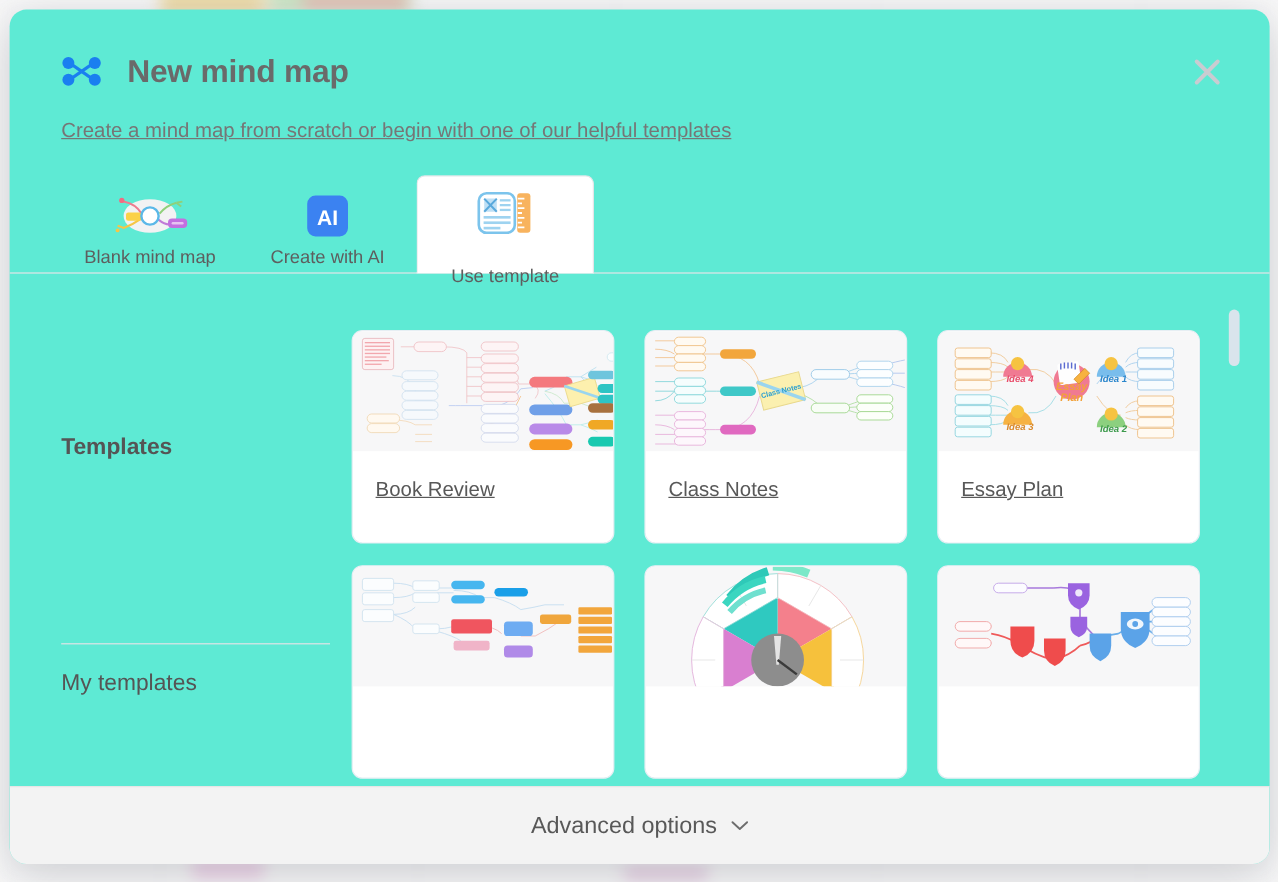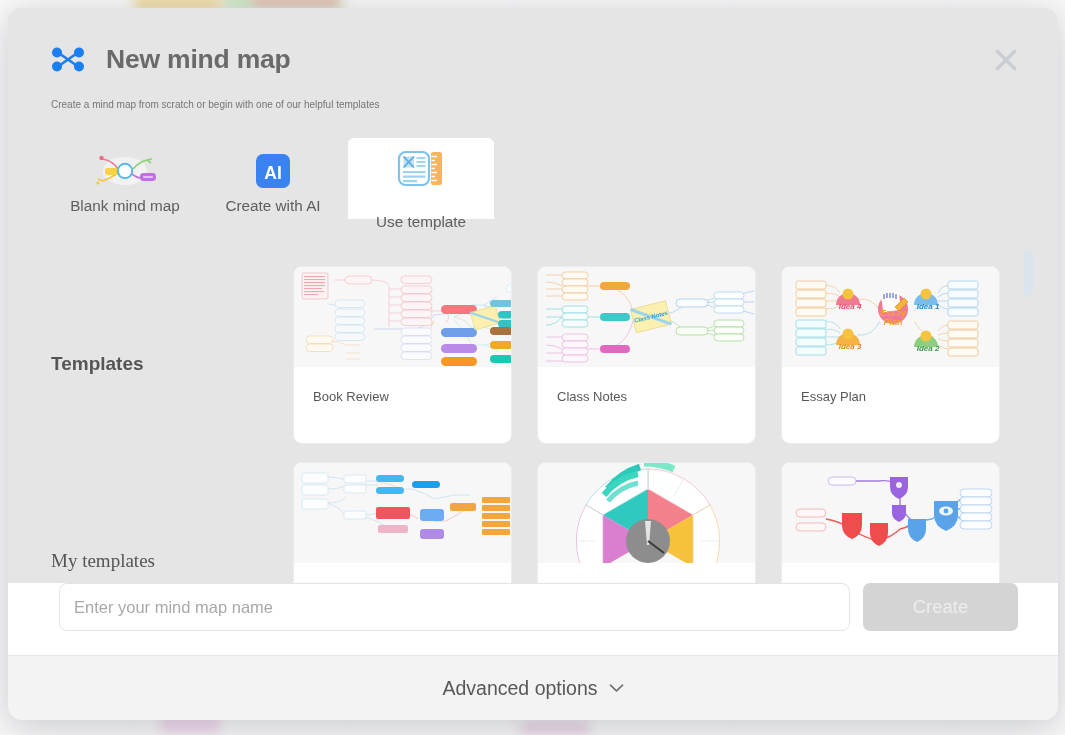--- a/index.html
+++ b/index.html
@@ -21,37 +21,37 @@
   }
   .bg-card {
     position: absolute; border-radius: 3px;
   }
 
   
   #modal {
     position: absolute;
     left: 8px; top: 8px;
     width: 1050px; height: 712px;
-    background: #e5e5e5;
+    background: #5eead4;
     border-radius: 14px;
     box-shadow: 0 8px 40px rgba(40,45,60,.22);
     overflow: hidden;
     display: flex; flex-direction: column;
   }
 
   
   #modal-head { position: relative; padding: 36px 40px 0 43px; flex: 0 0 auto; }
   .title-row { display: flex; align-items: center; gap: 21px; }
   #mindmap-icon { width: 34px; height: 27px; flex: 0 0 auto; }
   #page-title {
     font-size: 26.5px; font-weight: bold; color: #6a6a6a;
     letter-spacing: -.2px;
   }
   #subtitle {
-    margin-top: 24px; font-size: 10px; color: #767676;
+    margin-top: 24px; font-size: 17px; color: #767676; text-decoration: underline;
   }
   #close-icon {
     position: absolute; right: 37px; top: 37px;
     width: 30px; height: 30px; cursor: pointer;
     color: #c9ccd1;
   }
 
   
   #tabs {
     position: relative;
@@ -92,21 +92,21 @@
     position: relative;
     flex: 1 1 auto;
     overflow: hidden;
     padding-left: 43px;
   }
   .section-row { display: flex; align-items: center; }
   .section-left { width: 242px; flex: 0 0 242px; padding-top: 10px; }
   #templates-heading {
     font-size: 19px; font-weight: bold; color: #555; padding-top: 56px;
   }
-  #mytemplates-block { padding-top: 14px; font-family: Liberation Serif, serif; }
+  #mytemplates-block { padding-top: 14px; }
   #mytemplates-divider { border-top: 1px solid #e2e4e7; width: 224px; }
   #mytemplates-heading {
     font-size: 19px; color: #555; padding-top: 22px;
   }
   .cards-col { flex: 1 1 auto; padding-top: 47px; }
   .card-row { display: flex; gap: 25px; }
   .card-row + .card-row { margin-top: 18px; }
   .tcard {
     width: 219px; height: 178px;
     background: #fff;
@@ -114,21 +114,21 @@
     border-radius: 9px;
     overflow: hidden;
     cursor: pointer;
     flex: 0 0 219px;
     display: flex; flex-direction: column;
   }
   .tcard-thumb {
     height: 100px; background: #f7f7f8; position: relative; overflow: hidden;
   }
   .tcard-name {
-    font-size: 13px; color: #585858; padding: 22px 0 0 19px;
+    font-size: 17px; color: #585858; padding: 22px 0 0 19px; text-decoration: underline;
   }
 
   
   #content-scrollbar {
     position: absolute; right: 25px; top: 18px;
     width: 9px; height: 350px;
   }
   #content-scrollbar-thumb {
     position: absolute; left: 0; top: 12px;
     width: 9px; height: 47px; border-radius: 5px;
@@ -612,24 +612,20 @@
           </div>
         </div>
       </div>
     </div>
 
     <div id="content-scrollbar">
       <div id="content-scrollbar-thumb"></div>
     </div>
   </div>
 
-  <div id="name-row">
-    <input id="name-input" type="text" placeholder="Enter your mind map name" style="">
-    <button id="create-button">Create</button>
-  </div>
 
   <div id="modal-footer">
     <div id="advanced-options">
       <span id="advanced-options-label">Advanced options</span>
       <svg id="chevron-down-icon" viewBox="0 0 16 10">
         <path d="M1.5 2 L8 8 L14.5 2" stroke="currentColor" stroke-width="1.7" fill="none" stroke-linecap="round" stroke-linejoin="round"></path>
       </svg>
     </div>
   </div>
 </div>

